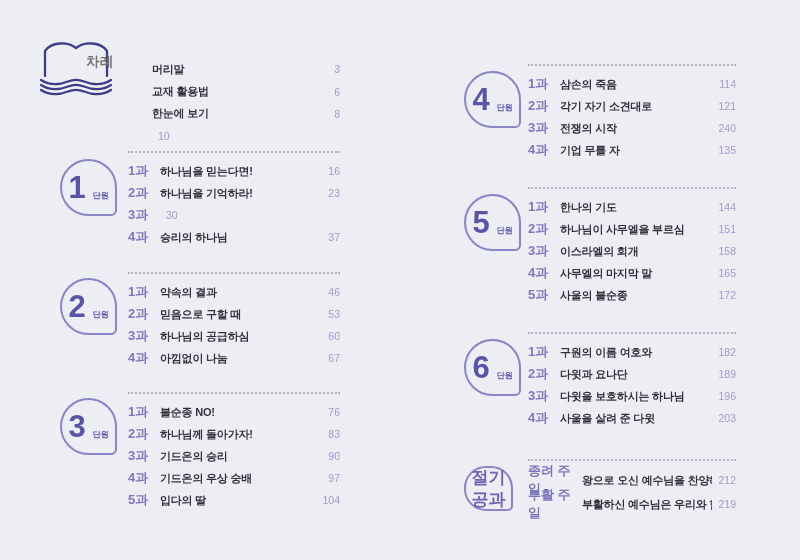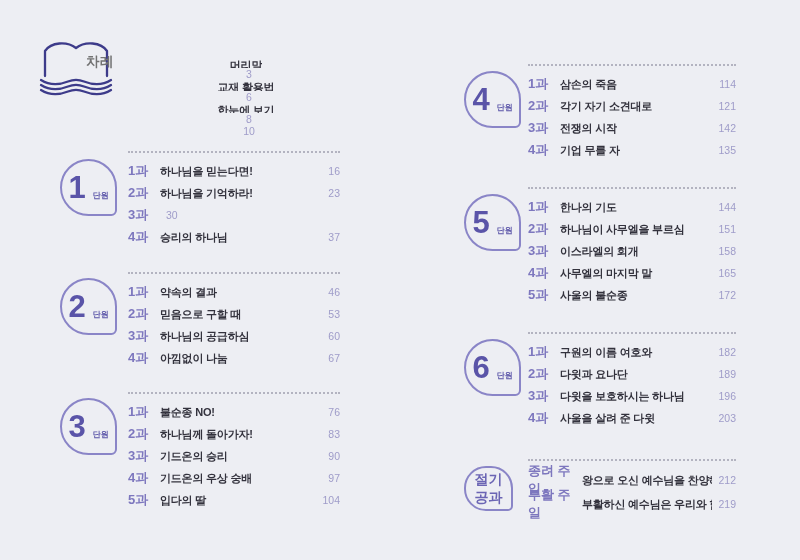--- a/index.html
+++ b/index.html
@@ -26,36 +26,36 @@
     display:flex; align-items:center; justify-content:center;
   }
   .unit-badge .num { font-size:31px; font-weight:bold; color:#5a54a8; line-height:1; }
   .unit-badge .suffix { font-size:8px; font-weight:bold; color:#5a54a8; margin-top:15px; margin-left:1px;padding-left:6px; }
 
   .season-badge {
     position:absolute; left:464px; top:466px; width:49px; height:45px; box-sizing:border-box;
     border:2px solid #8a85c7; border-radius:22px 22px 5px 22px;
     display:flex; flex-direction:column; align-items:center; justify-content:center;
   }
-  .season-badge div { font-size:14px; font-weight:bold; color:#6b65b4; line-height:1.25; }
+  .season-badge div { font-size:17px; font-weight:bold; color:#6b65b4; line-height:1.25; }
 
   
   .section { position:absolute; }
   .dots { border-top:2px dotted #b3b3c0; height:0; margin-bottom:7px; }
   .row { display:flex; align-items:center; height:22px; }
   .row.tall { height:24px; }
   .no { width:32px; flex:0 0 32px; font-size:13px; font-weight:bold; color:#7d77be; }
   .no.wide { width:54px; flex:0 0 54px; }
   .t { flex:1; font-size:11px; font-weight:bold; color:#33323d; letter-spacing:-0.2px;
        white-space:nowrap; overflow:hidden; }
   .page { font-size:10.5px; color:#9f9cc9; margin-left:6px; }
 
   
   .front { position:absolute; left:152px; top:58px; width:188px; }
-  .front .row { height:22.4px;flex-direction:column; }
+  .front .row { height:22.4px; }
 </style>
 </head>
 <body>
 
 <div class="book-badge">
   <svg width="76" height="68" viewBox="0 0 76 68" fill="none" stroke="#3d3b8a" stroke-width="2.3" stroke-linecap="round" stroke-linejoin="round">
     <path d="M7,42 L7,17 C13,8 29,7 38,14 C47,7 63,8 69,17 L69,42"></path>
     <path d="M3,46 C11,51 21,51 30,47.5 C35,45.5 41,45.5 46,47.5 C55,51 65,51 73,46"></path>
     <path d="M3,51 C11,56 21,56 30,52.5 C35,50.5 41,50.5 46,52.5 C55,56 65,56 73,51"></path>
     <path d="M3,56 C11,61 21,61 30,57.5 C35,55.5 41,55.5 46,57.5 C55,61 65,61 73,56"></path>
@@ -194,21 +194,21 @@
     <span class="page">114</span>
   </div>
   <div class="row">
     <span class="no">2과</span>
     <span class="t">각기 자기 소견대로</span>
     <span class="page">121</span>
   </div>
   <div class="row">
     <span class="no">3과</span>
     <span class="t">전쟁의 시작</span>
-    <span class="page">142</span>
+    <span class="page">240</span>
   </div>
   <div class="row">
     <span class="no">4과</span>
     <span class="t">기업 무를 자</span>
     <span class="page">135</span>
   </div>
 </div>
 
 <div class="section" style="left:528px; top:187px; width:208px;">
   <div class="dots"></div>

